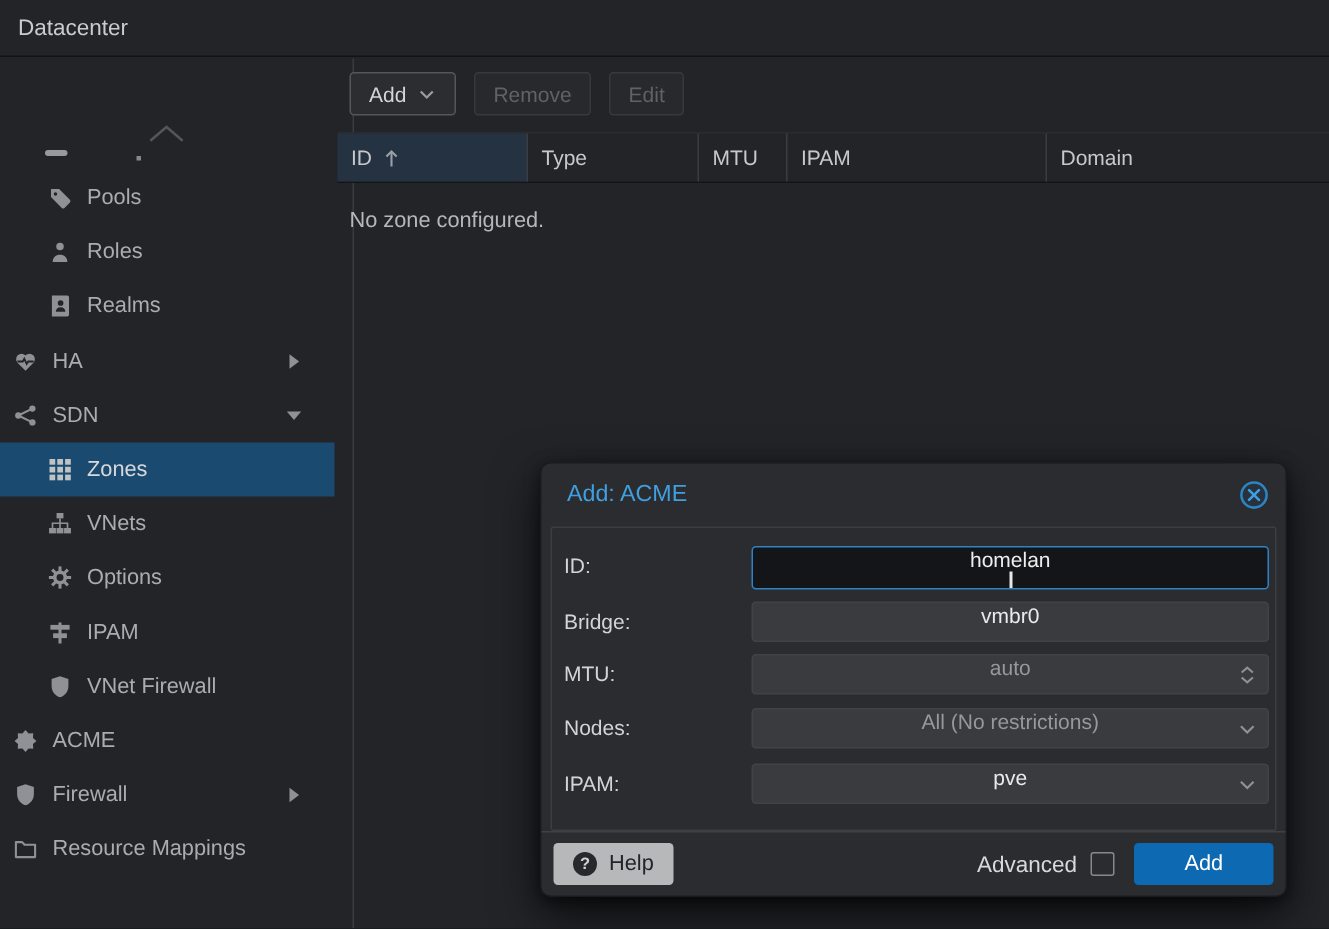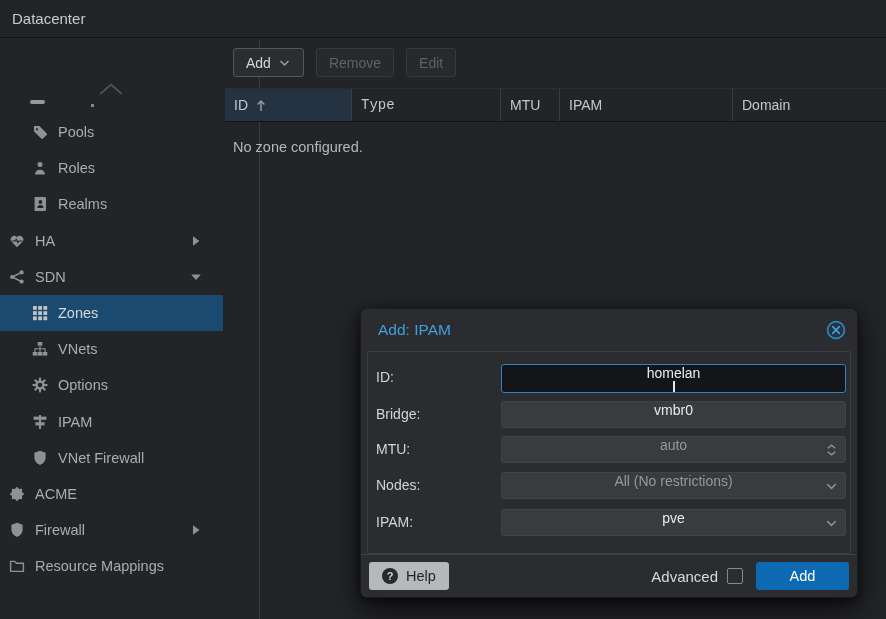--- a/index.html
+++ b/index.html
@@ -6,21 +6,21 @@
   #app{position:relative;width:886px;height:619px;background:#232428;
        font-family:"Liberation Sans",sans-serif;overflow:hidden;
        -webkit-font-smoothing:antialiased;}
 
   
   .titlebar{position:absolute;left:0;top:0;width:886px;height:38px;
             border-bottom:1px solid #121315;display:flex;align-items:center;
             padding-left:12px;box-sizing:border-box;color:#c9cbce;font-size:15px;}
 
   
-  .sidebar{position:absolute;left:0;top:39px;width:260px;height:580px;
+  .sidebar{position:absolute;left:0;top:39px;width:236px;height:580px;
            border-right:1px solid #3a3b3f;box-sizing:border-box;}
   .scrollup{position:absolute;left:97px;top:43px;color:#53555a;}
   .sliver-dash{position:absolute;left:30px;top:61px;width:15px;height:4px;
                background:#97999d;border-radius:2px;}
   .sliver-dot{position:absolute;left:91px;top:65px;width:3px;height:3px;background:#85878b;}
   .side-items{position:absolute;left:0;top:75px;width:223px;}
   .side-item{height:36.2px;display:flex;align-items:center;color:#a9acb0;
              font-size:14.5px;padding-left:7px;box-sizing:border-box;
              position:relative;cursor:pointer;}
   .side-item.ind1{padding-left:30px;}
@@ -280,38 +280,38 @@
           <span>ID</span>
           <span class="sortarrow">
             <svg width="12" height="15" viewBox="0 0 12 15">
               <g stroke="currentColor" stroke-width="1.4" fill="none">
                 <line x1="6" y1="13" x2="6" y2="3.2"></line>
                 <polyline points="2.6,6.4 6,3 9.4,6.4"></polyline>
               </g>
             </svg>
           </span>
         </div>
-        <div class="hcell" style="width: 149px; font-family: Liberation Mono, monospace;">
+        <div class="hcell" style="width: 114px;">
           <span>Type</span>
         </div>
         <div class="hcell" style="width: 59px;">
           <span>MTU</span>
         </div>
         <div class="hcell" style="width: 173px;">
           <span>IPAM</span>
         </div>
         <div class="hcell last">
           <span>Domain</span>
         </div>
       </div>
     <div class="emptytext">No zone configured.</div>
   </div>
 
   <div class="dialog">
-    <div class="dlg-title">Add: IPAM</div>
+    <div class="dlg-title">Add: ACME</div>
     <div class="dlg-close" id="dlg-close"><svg width="20" height="20" viewBox="0 0 20 20">
           <circle cx="10" cy="10" r="8.4" fill="rgba(13,105,177,0.10)" stroke="#2d84c2" stroke-width="1.7"></circle>
           <g stroke="#3da0e3" stroke-width="1.7" stroke-linecap="round">
             <line x1="6.7" y1="6.7" x2="13.3" y2="13.3"></line>
             <line x1="13.3" y1="6.7" x2="6.7" y2="13.3"></line>
           </g>
         </svg></div>
     <div class="dlg-body" id="dlg-body">
         <div class="f-row" style="top: 12px; height: 29px;">
           <span class="f-label">ID:</span>

